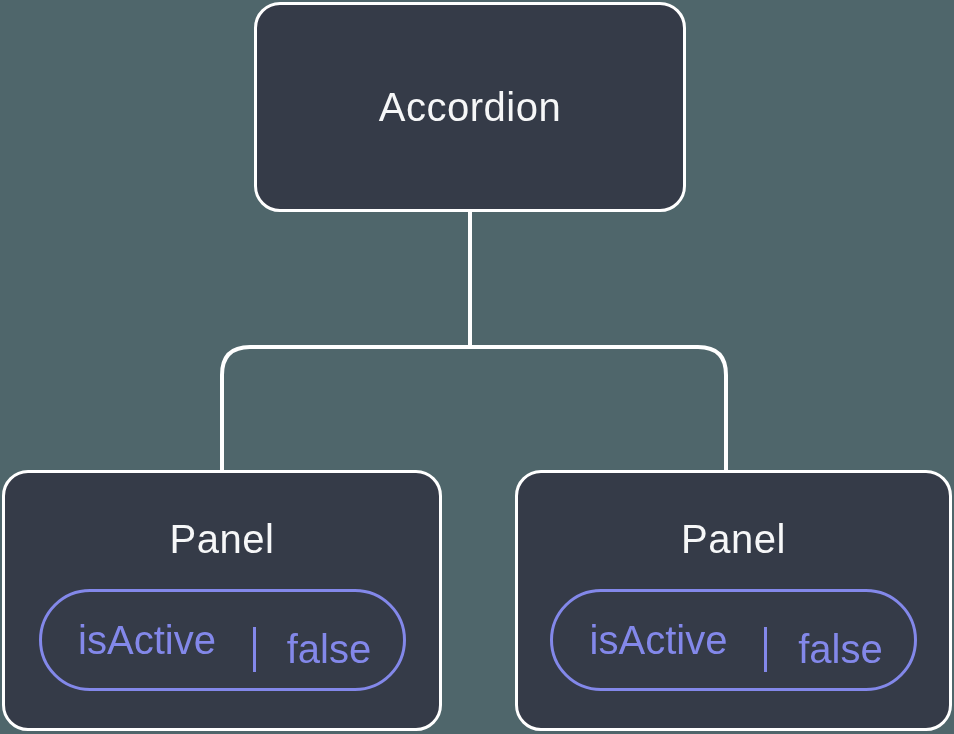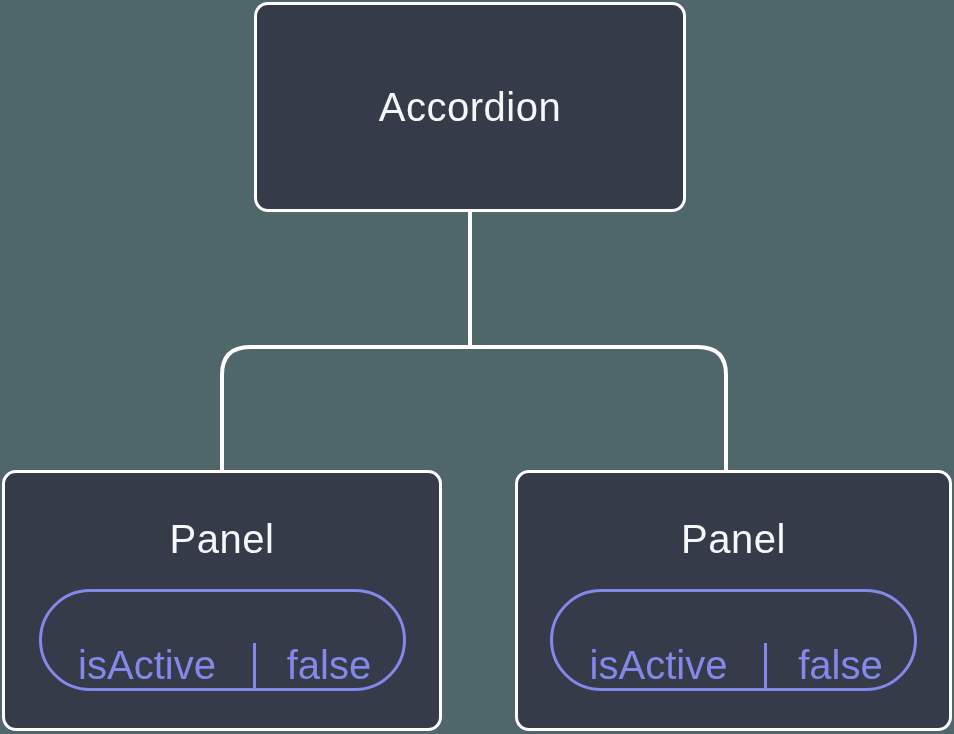--- a/index.html
+++ b/index.html
@@ -26,21 +26,21 @@
   .connectors path {
     stroke: var(--connector, #FFFFFF);
     stroke-width: 4;
     fill: none;
   }
   .node {
     position: absolute;
     box-sizing: border-box;
     background: var(--node-fill, #353B48);
     border: 3px solid var(--node-border, #FFFFFF);
-    border-radius: 14px;
+    border-radius: 26px;
   }
   .node-root {
     left: 254px;
     top: 2px;
     width: 432px;
     height: 210px;
     display: flex;
     align-items: center;
     justify-content: center;
   }
@@ -72,21 +72,21 @@
     letter-spacing: 0.5px;
   }
   .prop-pill {
     box-sizing: border-box;
     margin: 26px auto 0 auto;
     width: 367px;
     height: 102px;
     border: 3px solid var(--accent, #8388EA);
     border-radius: 51px;
     display: flex;
-    align-items: flex-end;
+    align-items: center;
     overflow: hidden;
   }
   .prop-cell {
     display: flex;
     align-items: center;
     justify-content: center;
     color: var(--accent, #8388EA);
     font-size: 40px;
     font-weight: 400;
   }

